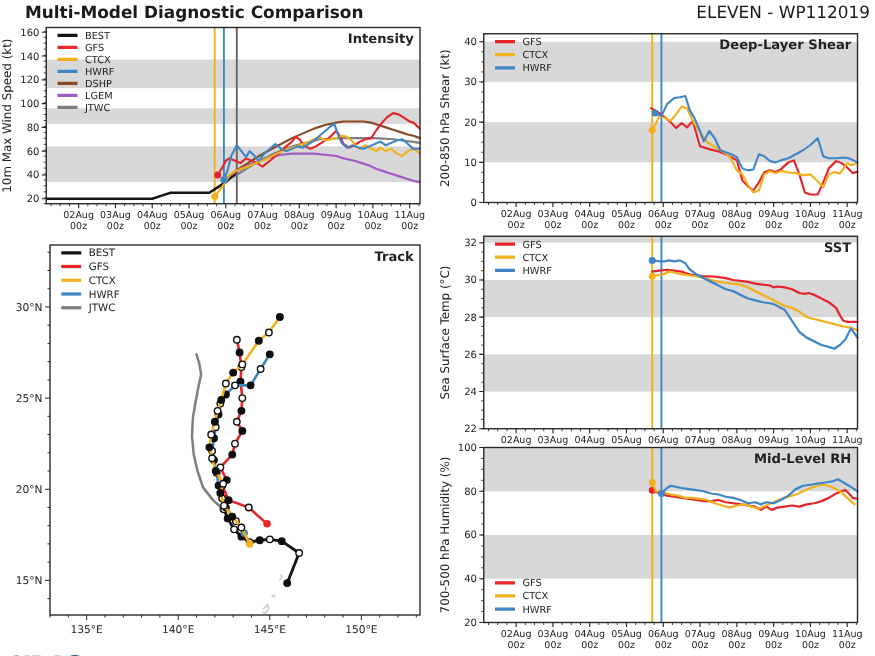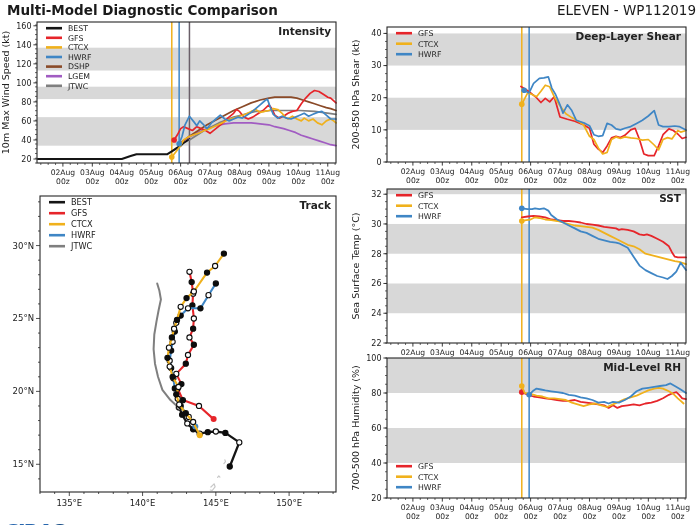--- a/index.html
+++ b/index.html
@@ -1,18 +1,18 @@
 <!DOCTYPE html>
 <html><head>
 <meta charset="utf-8">
 <style>
   html,body{margin:0;padding:0;background:#fff;}
   body{font-family:"DejaVu Sans",sans-serif;}
   .page{position:relative;width:700px;height:525px;background:#ffffff;overflow:hidden;}
-  .hdr-left{position:absolute;left:7px;top:2px;font-size:13.5px;font-weight:bold;color:#1a1a1a;}
+  .hdr-left{position:absolute;left:20px;top:2px;font-size:13.5px;font-weight:bold;color:#1a1a1a;}
   .hdr-right{position:absolute;right:4px;top:2px;font-size:13.5px;font-weight:normal;color:#1a1a1a;}
   .chartbox{position:absolute;}
   .chartbox svg{display:block;}
   svg text{font-family:"DejaVu Sans",sans-serif;fill:#222;}
   .logo{position:absolute;left:3px;top:511px;width:100px;height:30px;display:flex;align-items:flex-start;margin-top:12px;}
   .logo-text{font-size:21px;font-weight:bold;font-style:italic;color:#2766ae;letter-spacing:-2px;
              text-shadow:1px 1px 0 #9db8d8;line-height:1;}
   .globe{margin-left:-2px;}
 </style>
 </head>

